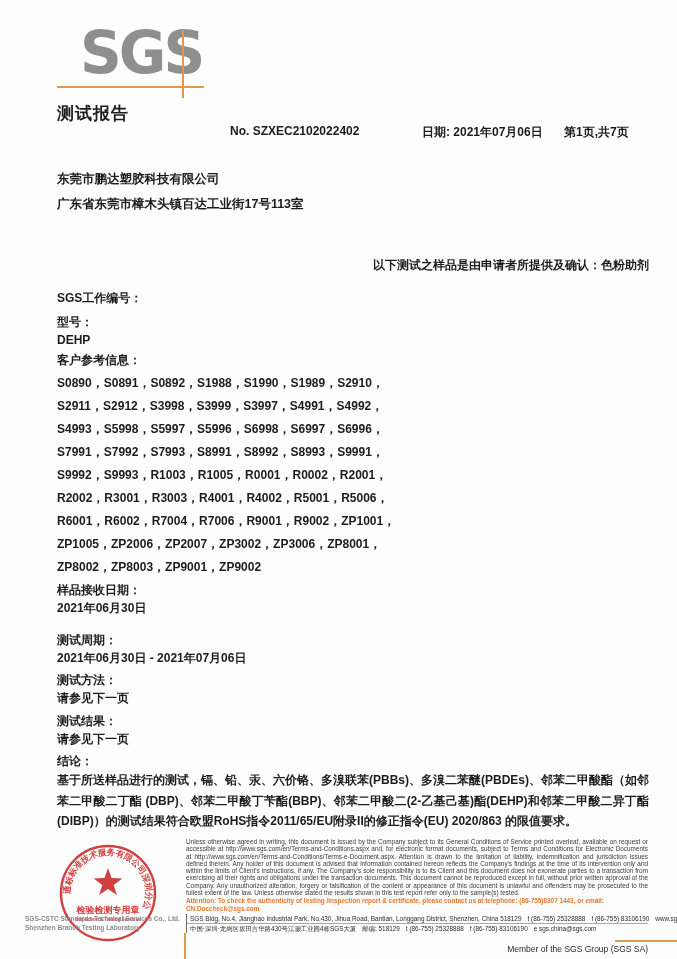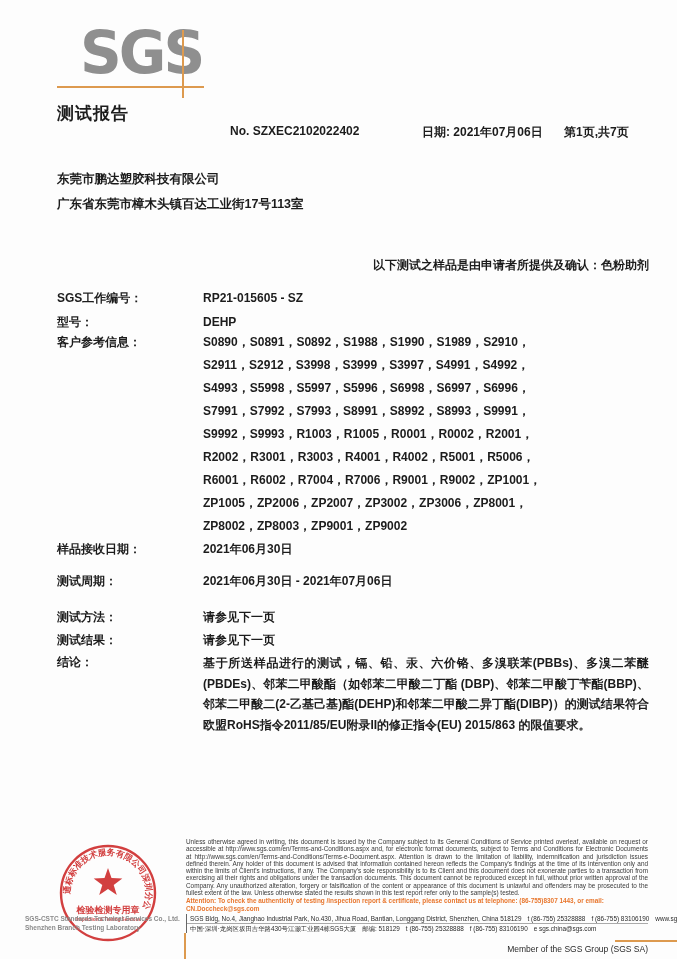--- a/index.html
+++ b/index.html
@@ -22,28 +22,28 @@
   .title{position:absolute;left:57px;top:102px;font-size:17px;font-weight:700;letter-spacing:1px;}
   .hdr{position:absolute;top:124px;font-size:12px;font-weight:700;white-space:nowrap;padding-left:8px;}
   .report-no{left:222px;}
   .report-date{left:414px;}
   .page-info{left:556px;}
   
   .applicant{position:absolute;left:57px;top:167px;font-size:12.5px;font-weight:700;line-height:25px;}
   
   .main{position:absolute;left:57px;top:256px;width:592px;font-size:12px;font-weight:700;line-height:18px;}
   .statement{margin-bottom:15px;text-align:right;}
-  .row{display:flex;}
+  .row{display:flex;flex-direction:column;}
   .row .lbl{width:146px;flex-shrink:0;}
   .row .val{flex:1;}
   .r-job{margin-bottom:6px;}
   .r-model{margin-bottom:0;}
   .r-custref{line-height:23px;margin-bottom:2px;}
   .r-received{margin-bottom:14px;}
-  .r-period{margin-bottom:18px;}
+  .r-period{margin-bottom:4px;}
   .r-require{margin-bottom:0;}
   .r-method{margin-bottom:5px;}
   .r-result{margin-bottom:4px;}
   .r-conclusion .val{line-height:20.5px;text-align:justify;}
   
   .stamp{position:absolute;left:54px;top:841px;opacity:.92;}
   .company-lines{
     position:absolute;left:25px;top:914px;width:168px;
     font-size:6.5px;line-height:9px;color:#8a8a8a;font-weight:700;white-space:nowrap;
   }
@@ -82,21 +82,20 @@
   <div class="applicant">
     <div>东莞市鹏达塑胶科技有限公司</div>
     <div>广东省东莞市樟木头镇百达工业街17号113室</div>
   </div>
 
   <div class="main">
     <div class="statement">以下测试之样品是由申请者所提供及确认：色粉助剂</div>
 
     <div class="row r-job">
       <div class="lbl">SGS工作编号：</div>
-      <div class="val">RP21-015605 - SZ</div>
     </div>
 
     <div class="row r-model">
       <div class="lbl">型号：</div>
       <div class="val">DEHP</div>
     </div>
 
     <div class="row r-custref">
       <div class="lbl">客户参考信息：</div>
       <div class="val">
@@ -128,21 +127,21 @@
       <div class="val">请参见下一页</div>
     </div>
 
     <div class="row r-result">
       <div class="lbl">测试结果：</div>
       <div class="val">请参见下一页</div>
     </div>
 
     <div class="row r-conclusion">
       <div class="lbl">结论：</div>
-      <div class="val">基于所送样品进行的测试，镉、铅、汞、六价铬、多溴联苯(PBBs)、多溴二苯醚(PBDEs)、邻苯二甲酸酯（如邻苯二甲酸二丁酯 (DBP)、邻苯二甲酸丁苄酯(BBP)、邻苯二甲酸二(2-乙基己基)酯(DEHP)和邻苯二甲酸二异丁酯(DIBP)）的测试结果符合欧盟RoHS指令2011/85/EU附录II的修正指令(EU) 2015/863 的限值要求。</div>
+      <div class="val">基于所送样品进行的测试，镉、铅、汞、六价铬、多溴联苯(PBBs)、多溴二苯醚(PBDEs)、邻苯二甲酸酯（如邻苯二甲酸二丁酯 (DBP)、邻苯二甲酸丁苄酯(BBP)、邻苯二甲酸二(2-乙基己基)酯(DEHP)和邻苯二甲酸二异丁酯(DIBP)）的测试结果符合欧盟RoHS指令2011/65/EU附录II的修正指令(EU) 2020/863 的限值要求。</div>
     </div>
   </div>
 
   <svg class="stamp" width="108" height="108" viewBox="0 0 108 108">
     <circle cx="54" cy="52" r="47" fill="none" stroke="#cf2f2f" stroke-width="2.4"></circle>
     <defs>
       <path id="ringPath" d="M 18.3 65 A 38 38 0 1 1 89.7 65" fill="none"></path>
     </defs>
     <text font-size="8.5" fill="#cf2f2f" font-weight="bold">
       <textPath href="#ringPath" startOffset="12">通标标准技术服务有限公司深圳分公司</textPath>

